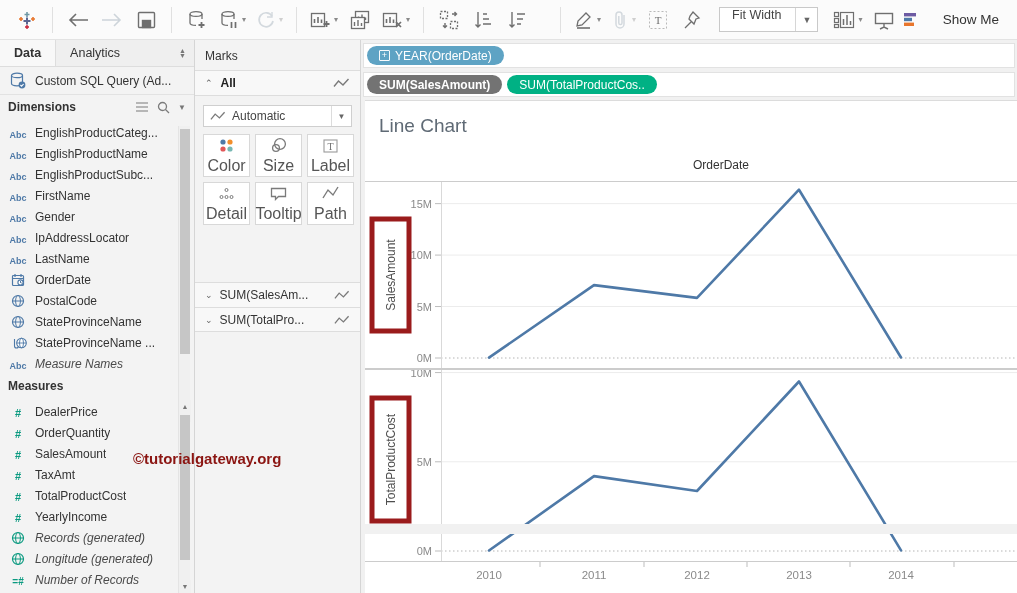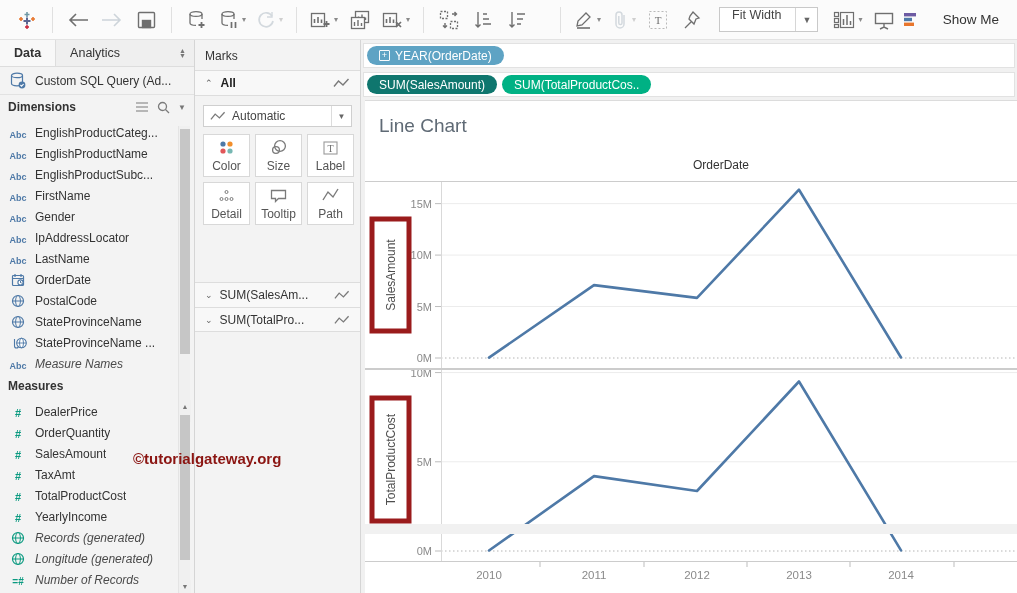--- a/index.html
+++ b/index.html
@@ -60,21 +60,21 @@
   .mp-all .zz { margin-left:auto; }
   .mp-auto { display:flex; align-items:center; height:22px; background:#fff; border:1px solid #cfcfcf;
              margin:9px 8px 7px; cursor:pointer; }
   .mp-auto .zz { padding:0 6px; }
   .mp-auto .auto-label { font-size:12px; color:#444; }
   .mp-auto .dd { margin-left:auto; width:20px; height:100%; border-left:1px solid #dcdcdc;
                  display:flex; align-items:center; justify-content:center; font-size:8px; color:#666; }
   .mbtn-grid { display:grid; grid-template-columns:repeat(3, 47px); gap:5px; padding:0 8px; }
   .mbtn { height:43px; background:#fff; border:1px solid #d8d8d8; display:flex; flex-direction:column;
           align-items:center; justify-content:center; gap:3px; cursor:pointer; }
-  .mbtn .mb-label { font-size:12px; color:#555; }
+  .mbtn .mb-label { font-size:16px; color:#555; }
   .mfield { display:flex; align-items:center; height:25px; border-top:1px solid #ddd; background:#f8f8f8;
             padding:0 10px; gap:7px; cursor:pointer; }
   .mfield:last-child { border-bottom:1px solid #ddd; }
   .mfield .chev { font-size:9px; color:#666; }
   .mfield .mf-label { font-size:12px; color:#333; white-space:nowrap; overflow:hidden; }
   .mfield .zz { margin-left:auto; }
 
   
   .chart-region { position:absolute; left:361px; top:40px; width:656px; height:553px; background:#f1f1f1; }
   .shelf-row { position:absolute; left:2px; width:652px; height:25px; display:flex; align-items:stretch; }
@@ -532,21 +532,21 @@
   <div class="shelf-row" style="top:3px">
     <div class="shelf-field" id="columns-field">
         <div class="pill" style="background: rgb(94, 163, 196);">
           <span class="pli">+</span>
           <span>YEAR(OrderDate)</span>
         </div>
       </div>
   </div>
   <div class="shelf-row" style="top:32px">
     <div class="shelf-field" id="rows-field">
-        <div class="pill" style="background: #0f766e;">
+        <div class="pill" style="background: #737373; font-weight: bold;">
           <span>SUM(SalesAmount)</span>
         </div>
         <div class="pill" style="background: rgb(0, 177, 132);">
           <span>SUM(TotalProductCos..</span>
         </div>
       </div>
   </div>
 
   <div class="sheet">
     <div class="sheet-title">Line Chart</div>

